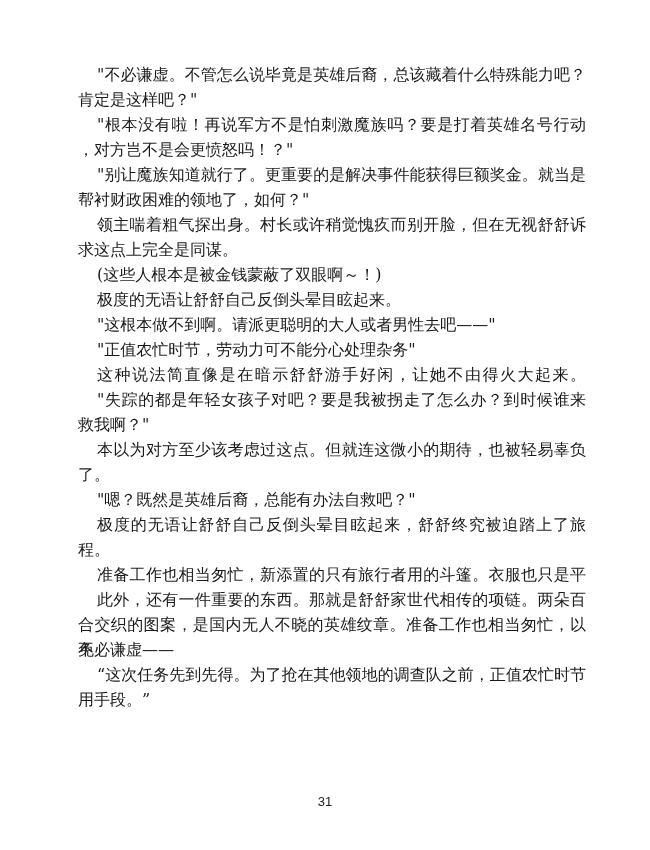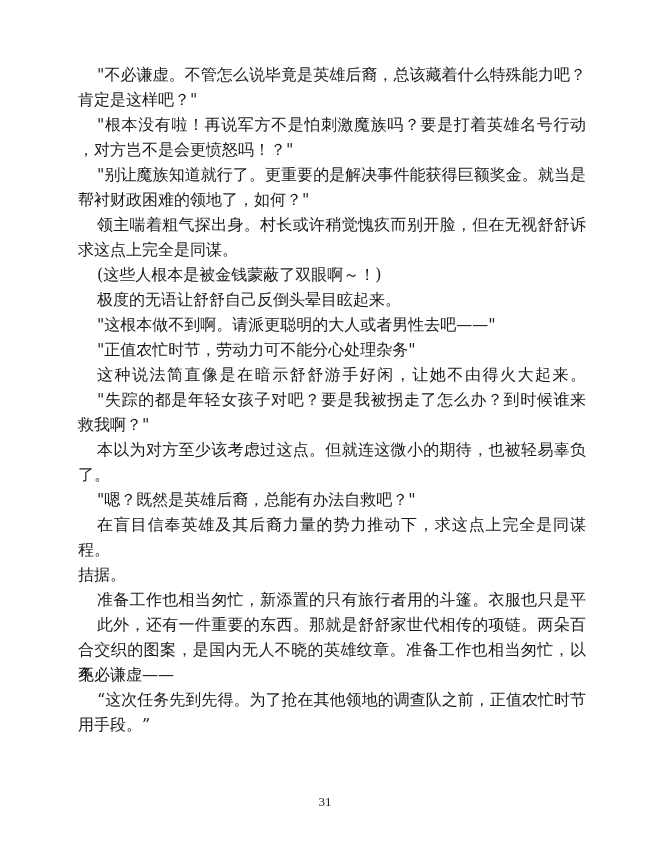--- a/index.html
+++ b/index.html
@@ -41,21 +41,21 @@
     text-align: justify;
     text-align-last: justify;
     text-justify: inter-character;
   }
   .page-number {
     position: absolute;
     top: 794px;
     left: 0;
     width: 100%;
     text-align: center;
-    font-family: Liberation Serif, serif;
+    font-family: Liberation Sans, sans-serif;
     font-size: 13px;
     color: #222222;
   }
 </style>
 </head>
 <body>
 
 <div class="page">
   <div class="text-block">
       <div class="line indent full">"不必谦虚。不管怎么说毕竟是英雄后裔，总该藏着什么特殊能力吧？</div>
@@ -69,23 +69,22 @@
       <div class="line indent">(这些人根本是被金钱蒙蔽了双眼啊～！)</div>
       <div class="line indent">极度的无语让舒舒自己反倒头晕目眩起来。</div>
       <div class="line indent">"这根本做不到啊。请派更聪明的大人或者男性去吧——"</div>
       <div class="line indent">"正值农忙时节，劳动力可不能分心处理杂务"</div>
       <div class="line indent full">这种说法简直像是在暗示舒舒游手好闲，让她不由得火大起来。</div>
       <div class="line indent full">"失踪的都是年轻女孩子对吧？要是我被拐走了怎么办？到时候谁来</div>
       <div class="line">救我啊？"</div>
       <div class="line indent full">本以为对方至少该考虑过这点。但就连这微小的期待，也被轻易辜负</div>
       <div class="line">了。</div>
       <div class="line indent">"嗯？既然是英雄后裔，总能有办法自救吧？"</div>
-      <div class="line indent full">在盲目信奉英雄及其后裔力量的势力推动下，求这点上完全是同谋</div>
+      <div class="line indent full">极度的无语让舒舒自己反倒头晕目眩起来，舒舒终究被迫踏上了旅</div>
       <div class="line">程。</div>
-      <div class="line">拮据。</div>
       <div class="line indent full">准备工作也相当匆忙，新添置的只有旅行者用的斗篷。衣服也只是平</div>
       <div class="line indent full">此外，还有一件重要的东西。那就是舒舒家世代相传的项链。两朵百</div>
       <div class="line full">合交织的图案，是国内无人不晓的英雄纹章。准备工作也相当匆忙，以免</div>
       <div class="line">不必谦虚——</div>
       <div class="line indent full">“这次任务先到先得。为了抢在其他领地的调查队之前，正值农忙时节</div>
       <div class="line">用手段。”</div>
     </div>
   <div class="page-number">31</div>
 </div>
 

